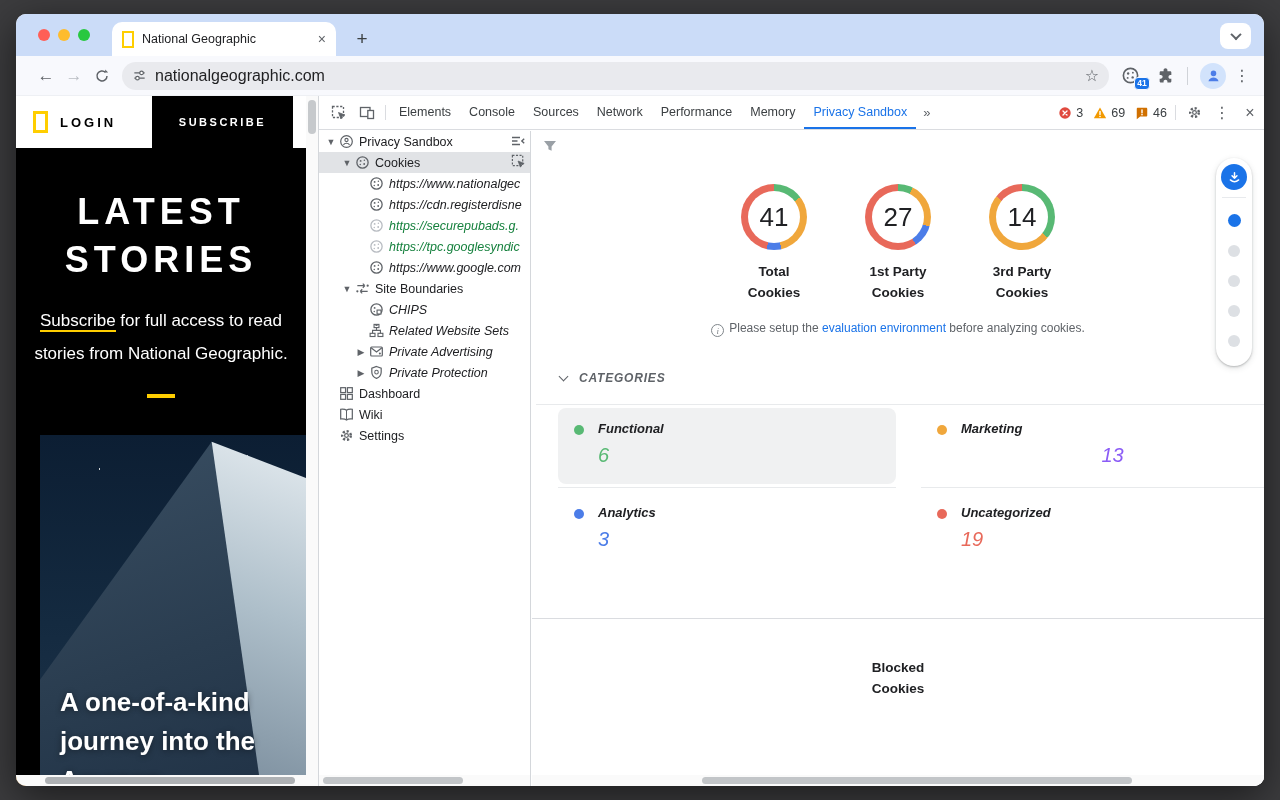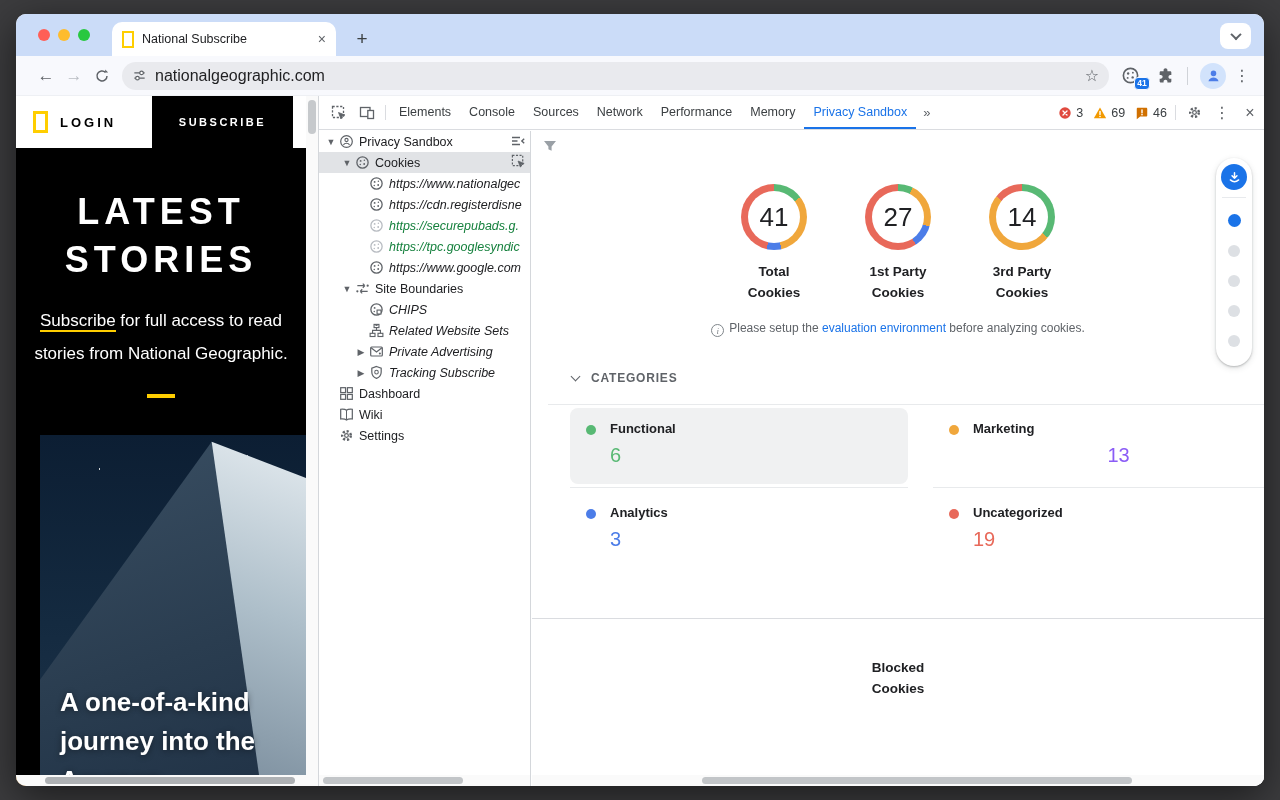--- a/index.html
+++ b/index.html
@@ -126,21 +126,21 @@
                 font-size:26px; color:#202124; z-index:1; }
   .sum-label { margin-top:11px; font-size:13.5px; font-weight:bold; color:#202124; line-height:21px; }
 
   .notice { position:absolute; left:0; right:0; top:190px; text-align:center; font-size:12px;
             color:#5f6368; }
   .inf { display:inline-block; width:13px; height:13px; border:1px solid #80868b; border-radius:50%;
          font-size:9px; line-height:12px; color:#80868b; text-align:center; font-style:italic;
          font-family:"Liberation Serif",serif; margin-right:5px; vertical-align:-2px; }
   .notice .lnk { color:#1a73e8; }
 
-  .cats { position:absolute; left:16px; right:0; top:221px; }
+  .cats { position:absolute; left:4px; right:0; top:221px;font-style:italic; }
   .cats-head { height:52px; display:flex; align-items:center; padding-left:24px; gap:12px; }
   .chev-sm { width:7px; height:7px; border-right:1.8px solid #5f6368; border-bottom:1.8px solid #5f6368;
              transform:rotate(45deg); margin-top:-3px; }
   .cats-title { font-size:12px; font-weight:bold; letter-spacing:.8px; color:#5f6368; }
   .cat-grid { border-top:1px solid #e8eaec; position:relative; }
   .cat-cell { position:absolute; height:83px; padding:16px 0 0 16px; }
   .cat-cell.b { border-bottom:1px solid #e8eaec; }
   .cat-cell .hl { position:absolute; left:0; top:3px; right:0; bottom:3px; background:#f0f1f2;
                   border-radius:8px; z-index:0; }
   .cat-bullet { position:absolute; left:16px; top:20px; width:10px; height:10px; border-radius:50%; z-index:1; }
@@ -280,21 +280,21 @@
 <div class="window">
 
   <div class="tabstrip">
     <div class="lights">
       <div class="light r"></div>
       <div class="light y"></div>
       <div class="light g"></div>
     </div>
     <div class="tab">
       <div class="favicon"></div>
-      <span class="tab-title">National Subscribe</span>
+      <span class="tab-title">National Geographic</span>
       <span class="tab-close">×</span>
     </div>
     <div class="newtab">+</div>
     <div class="strip-chev">
         <span class="chev"></span>
       </div>
   </div>
 
   <div class="toolbar">
     <span class="nav-ic">←</span>
@@ -500,21 +500,21 @@
         <svg class="ti" width="15" height="15">
             <use href="#i-envelope"></use>
           </svg>
         <span class="tl">Private Advertising</span>
       </div>
       <div class="trow l2">
         <span class="tw">▶</span>
         <svg class="ti" width="15" height="15">
             <use href="#i-shield"></use>
           </svg>
-        <span class="tl">Tracking Subscribe</span>
+        <span class="tl">Private Protection</span>
       </div>
       <div class="trow l0">
         <span class="tw"></span>
         <svg class="ti" width="15" height="15">
             <use href="#i-grid"></use>
           </svg>
         <span class="tl">Dashboard</span>
       </div>
       <div class="trow l0">
         <span class="tw"></span>

